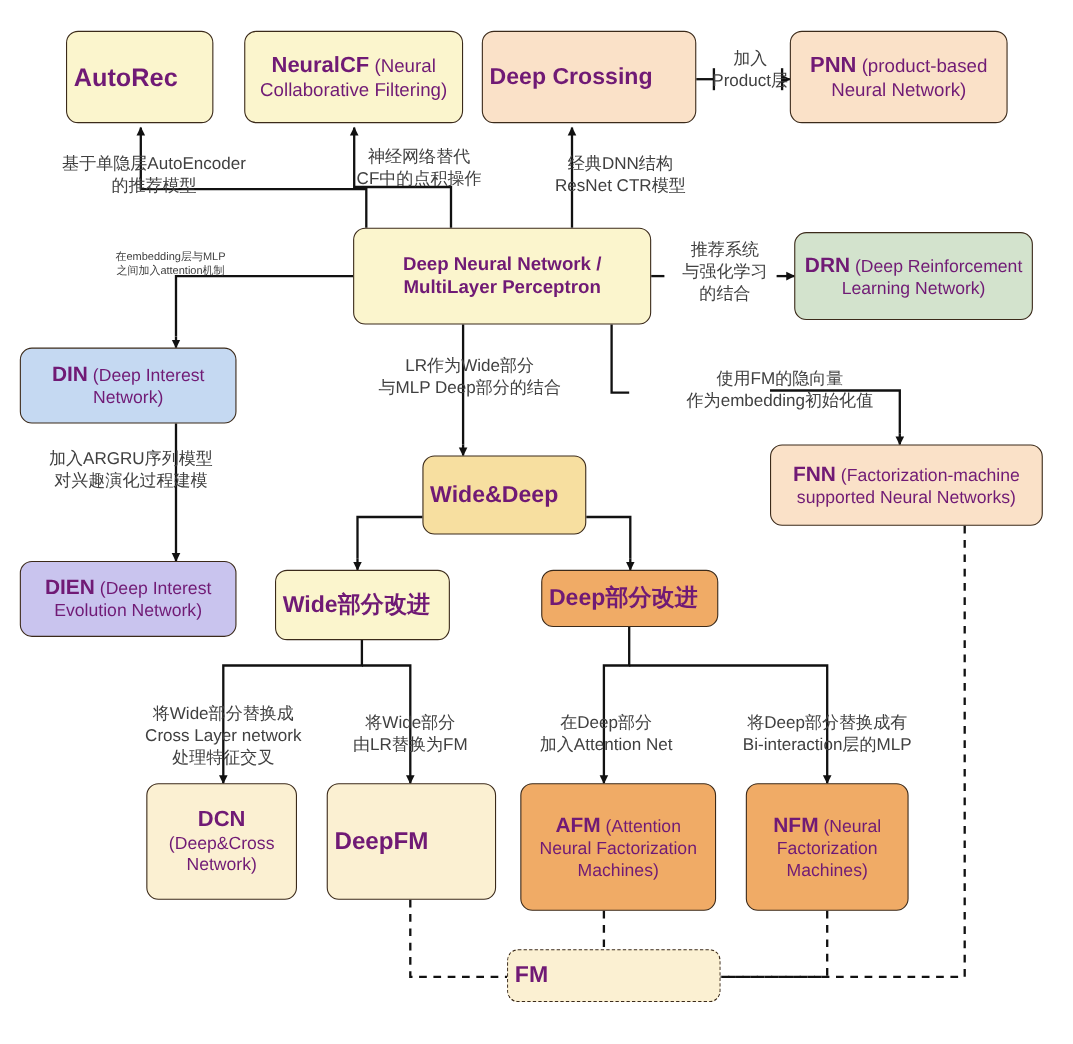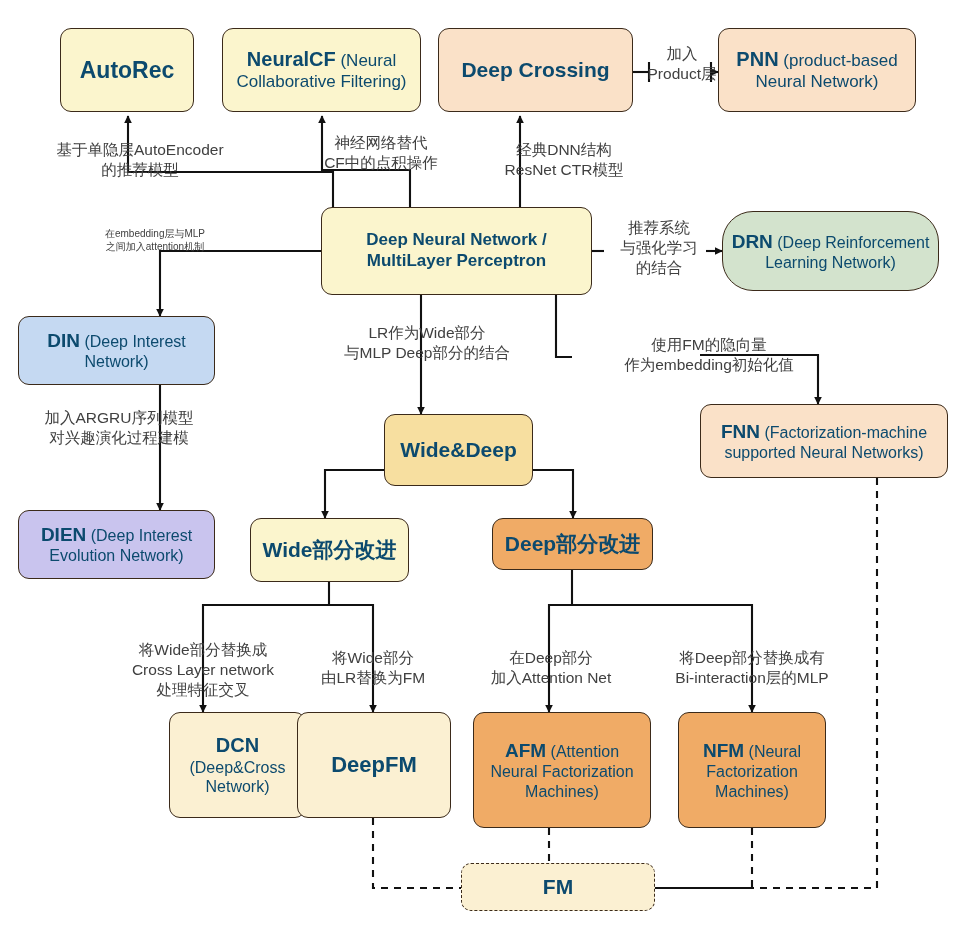--- a/index.html
+++ b/index.html
@@ -1,21 +1,21 @@
 <!DOCTYPE html>
 <html><head>
 <meta charset="utf-8">
 <style>
   html,body{margin:0;padding:0;background:#ffffff;}
   body{width:975px;height:949px;overflow:hidden;font-family:"Liberation Sans","DejaVu Sans",sans-serif;}
   #stage{position:relative;width:975px;height:949px;}
   svg#wires{position:absolute;left:0;top:0;width:975px;height:949px;}
   .node{position:absolute;box-sizing:border-box;border:1.6px solid #3b2a1a;border-radius:11px;
-        display:flex;align-items:center;justify-content:center;text-align:center;
-        color:#0c4a6e;line-height:1.22;padding:13px 6px;}
+        display:flex;align-items:center;justify-content:flex-start;text-align:center;
+        color:#701a75;line-height:1.22;padding:13px 6px;}
   .node .t{display:block;}
   .b{font-weight:bold;}
   .lbl{position:absolute;color:#404040;text-align:center;line-height:1.28;white-space:pre;}
   .dashednode{border-style:dashed;border-width:1.8px;border-radius:10px;}
 </style>
 </head>
 <body>
 
 <div id="stage">
 
@@ -93,21 +93,21 @@
   </div>
 
   <div class="node" style="left:718px;top:28px;width:198px;height:84px;background:#fae1c8;font-size:17px;">
     <span class="t"><b class="b" style="font-size:20px">PNN</b><span> (product-based Neural Network)</span></span>
   </div>
 
   <div class="node" style="left:321px;top:207px;width:271px;height:88px;background:#fbf5cd;font-size:17px;">
     <span class="t b">Deep Neural Network / MultiLayer Perceptron</span>
   </div>
 
-  <div class="node" style="left:722px;top:211px;width:217px;height:80px;background:#d3e3cd;font-size:16px;border-radius:31px;">
+  <div class="node" style="left:722px;top:211px;width:217px;height:80px;background:#d3e3cd;font-size:16px;">
     <span class="t"><b class="b" style="font-size:19px">DRN</b><span> (Deep Reinforcement Learning Network)</span></span>
   </div>
 
   <div class="node" style="left:18px;top:316px;width:197px;height:69px;background:#c5d9f2;font-size:16px;">
     <span class="t"><b class="b" style="font-size:19px">DIN</b><span> (Deep Interest Network)</span></span>
   </div>
 
   <div class="node" style="left:18px;top:510px;width:197px;height:69px;background:#c9c4ee;font-size:16px;">
     <span class="t"><b class="b" style="font-size:19px">DIEN</b><span> (Deep Interest Evolution Network)</span></span>
   </div>
@@ -121,21 +121,21 @@
   </div>
 
   <div class="node" style="left:250px;top:518px;width:159px;height:64px;background:#fbf5cd;font-size:21px;">
     <span class="t b">Wide部分改进</span>
   </div>
 
   <div class="node" style="left:492px;top:518px;width:161px;height:52px;background:#f0ab66;font-size:21px;">
     <span class="t b">Deep部分改进</span>
   </div>
 
-  <div class="node" style="left:133px;top:712px;width:137px;height:106px;background:#fbf0d2;font-size:16px;margin-left:36px;">
+  <div class="node" style="left:133px;top:712px;width:137px;height:106px;background:#fbf0d2;font-size:16px;">
     <span class="t"><b class="b" style="font-size:20px">DCN</b><span> (Deep&amp;Cross Network)</span></span>
   </div>
 
   <div class="node" style="left:297px;top:712px;width:154px;height:106px;background:#fbf0d2;font-size:22px;">
     <span class="t b">DeepFM</span>
   </div>
 
   <div class="node" style="left:473px;top:712px;width:178px;height:116px;background:#f0ab66;font-size:16px;">
     <span class="t"><b class="b" style="font-size:19px">AFM</b><span> (Attention Neural Factorization Machines)</span></span>
   </div>

